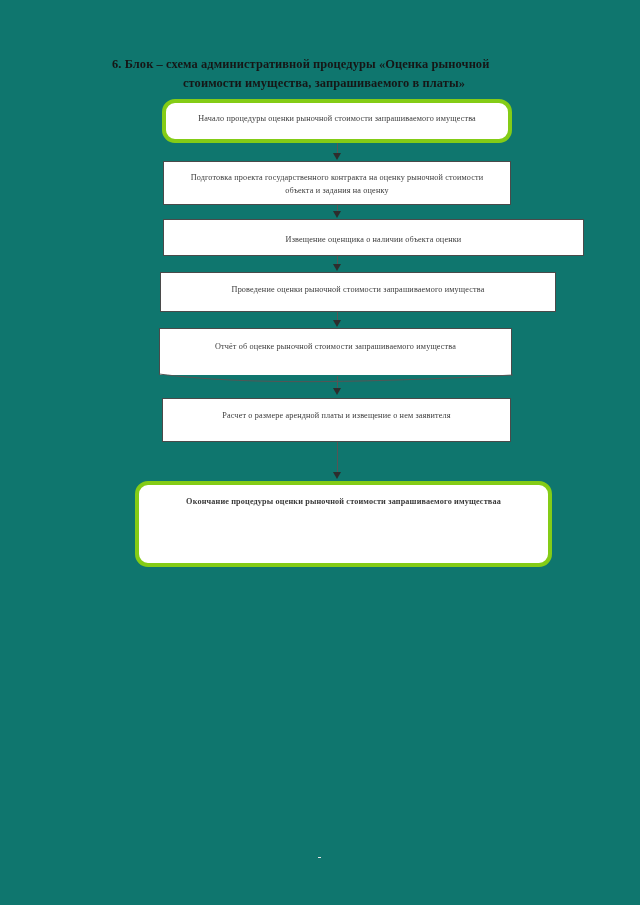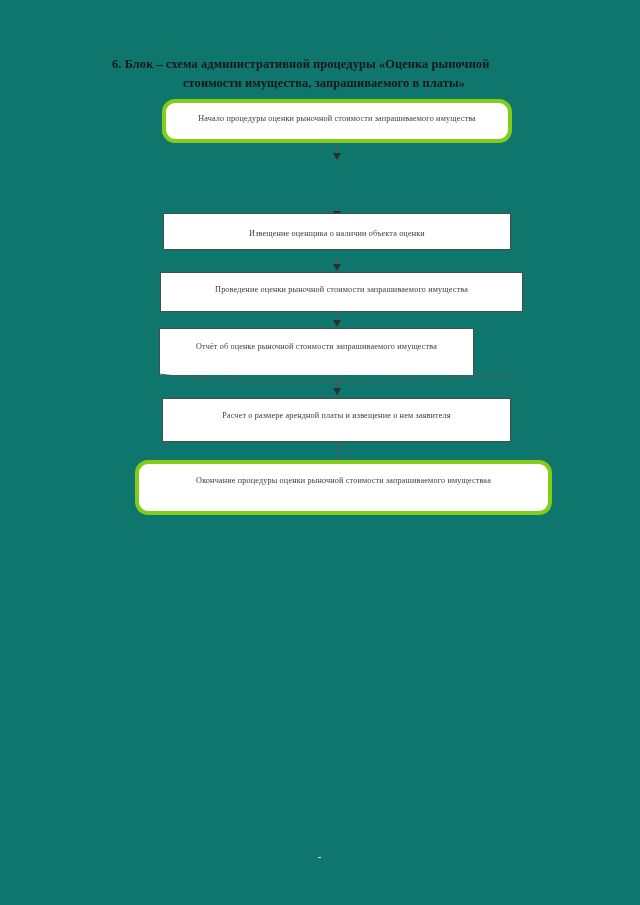--- a/index.html
+++ b/index.html
@@ -81,33 +81,33 @@
     border-radius: 13px;
   }
 
   
   #node-start  { left:162px; top: 99px; width:350px; height: 44px; }
   #node-start  .node-text { padding-top: 9px; }
 
   #node-prep   { left:163px; top:161px; width:348px; height: 44px; }
   #node-prep   .node-text { padding-top: 9px; }
 
-  #node-notify { left:163px; top:213px; width:348px; height: 37px; }
+  #node-notify { left:163px; top:219px; width:421px; height: 37px; }
   #node-notify .node-text { padding-top: 13px; }
 
-  #node-assess { left:160px; top:272px; width:363px; height: 40px; }
+  #node-assess { left:160px; top:272px; width:396px; height: 40px; }
   #node-assess .node-text { padding-top: 10px; }
 
-  #node-report { left:159px; top:328px; width:315px; height: 47px; border-bottom: none; }
+  #node-report { left:159px; top:328px; width:353px; height: 47px; border-bottom: none; }
   #node-report .node-text { padding-top: 11px; }
 
   #node-calc   { left:162px; top:398px; width:349px; height: 44px; }
   #node-calc   .node-text { padding-top: 10px; text-align: center; }
 
-  #node-end    { left:135px; top:460px; width:417px; height: 55px; }
+  #node-end    { left:135px; top:481px; width:417px; height: 86px; font-weight: bold; }
   #node-end    .node-text { padding-top: 10px; }
 
   
   .curve-bottom {
     position: absolute;
     left: 156px;
     top: 369px;
     width: 360px;
     height: 14px;
     pointer-events: none;
@@ -165,20 +165,23 @@
 
   <div id="flow">
 
     <div class="node round" id="node-start">
       <span class="node-text">Начало процедуры оценки рыночной стоимости запрашиваемого имущества</span>
     </div>
 
     <div class="connector" id="conn-1"></div>
     <div class="arrowhead" id="head-1"></div>
 
+    <div class="node rect" id="node-prep">
+      <span class="node-text">Подготовка проекта государственного контракта на оценку рыночной стоимости объекта и задания на оценку</span>
+    </div>
 
     <div class="connector" id="conn-2"></div>
     <div class="arrowhead" id="head-2"></div>
 
     <div class="node rect" id="node-notify">
       <span class="node-text">Извещение оценщика о наличии объекта оценки</span>
     </div>
 
     <div class="connector" id="conn-3"></div>
     <div class="arrowhead" id="head-3"></div>

